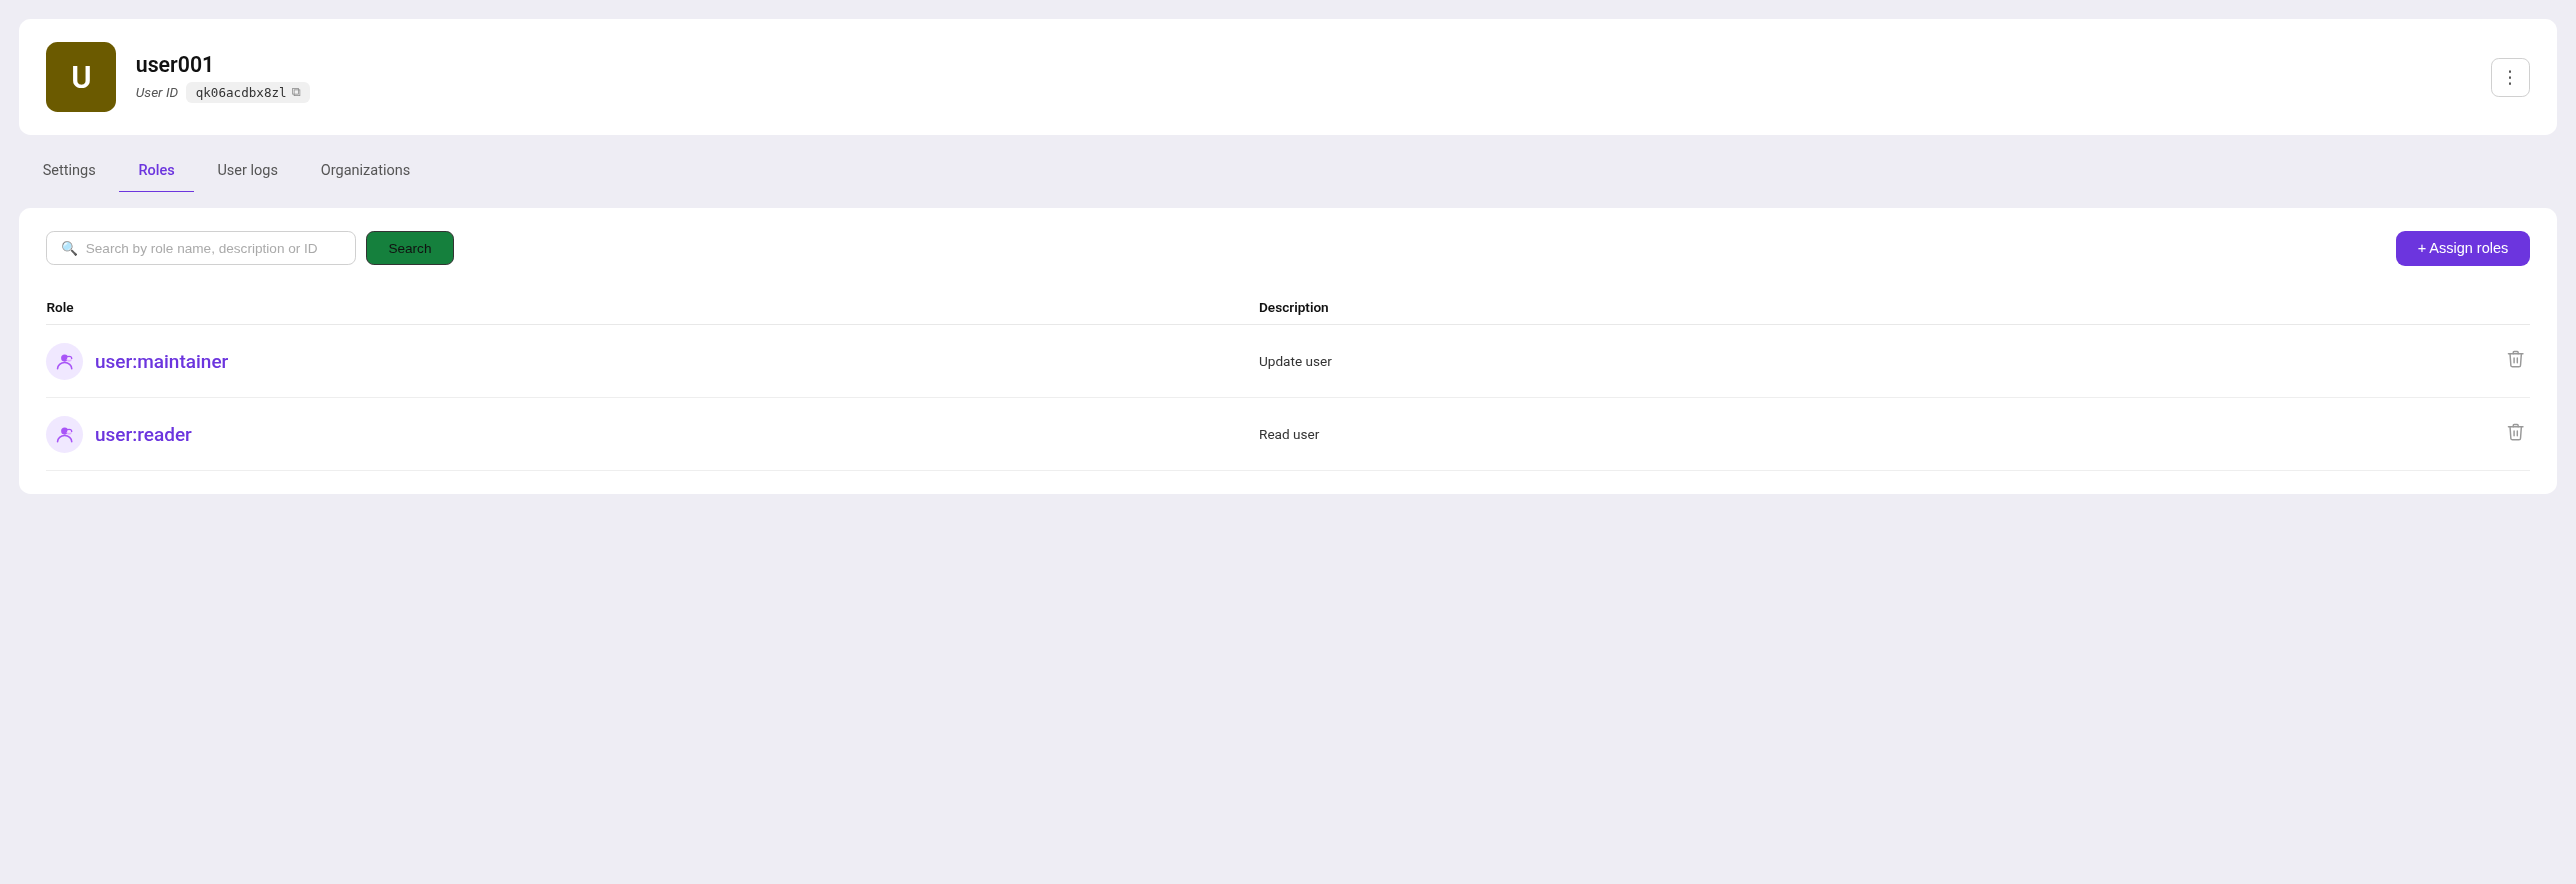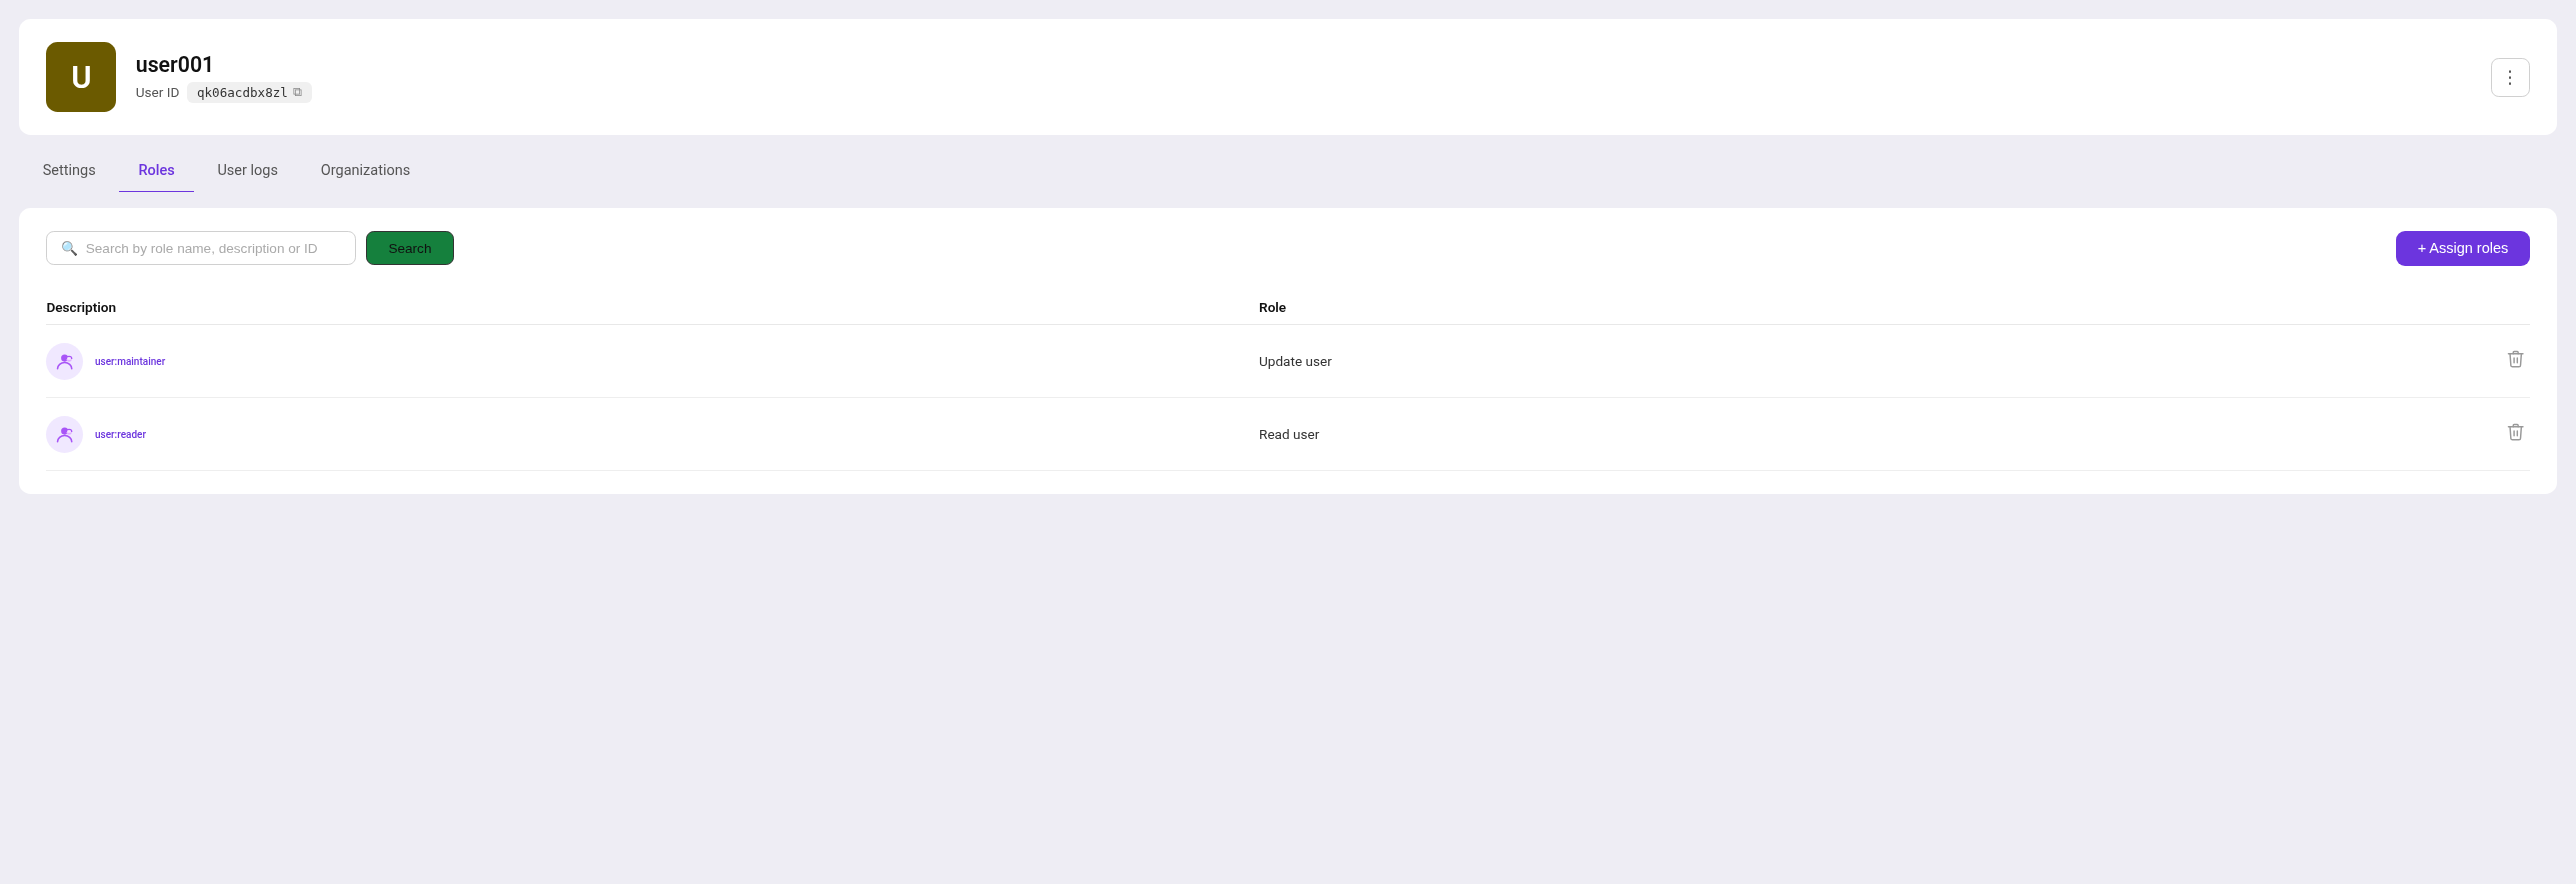--- a/index.html
+++ b/index.html
@@ -53,20 +53,21 @@
 
     .user-id-row {
       display: flex;
       align-items: center;
       gap: 7.8px;
     }
 
     .user-id-label {
       font-size: 13.6px;
       color: #555555;
+      font-style: italic;
     }
 
     .user-id-badge {
       background: #f0f0f0;
       border-radius: 5.8px;
       padding: 2.9px 9.7px;
       font-size: 12.6px;
       font-family: monospace;
       color: #333333;
       display: flex;
@@ -225,21 +226,21 @@
       align-items: center;
       justify-content: center;
     }
 
     .role-icon svg {
       width: 21.3px;
       height: 21.3px;
     }
 
     .role-name {
-      font-size: 10px;
+      font-size: 19px;
       color: #6c35de;
       font-weight: 500;
     }
 
     .description-cell {
       font-size: 13.6px;
       color: #333333;
     }
 
     .delete-cell {
@@ -293,22 +294,22 @@
       <div class="search-input-wrapper">
         <span class="search-icon-inner">🔍</span>
         <input type="text" class="search-input" placeholder="Search by role name, description or ID" style="">
       </div>
       <button class="search-button">Search</button>
     </div>
     <button class="assign-roles-button">+ Assign roles</button>
   </div>
 
   <div class="table-header">
+    <div class="table-header-cell">Role</div>
     <div class="table-header-cell">Description</div>
-    <div class="table-header-cell">Role</div>
     <div class="table-header-cell"></div>
   </div>
 
   <div class="table-row">
     <div class="role-cell">
       <div class="role-icon">
         <svg viewBox="0 0 24 24" fill="none" xmlns="http://www.w3.org/2000/svg">
           <circle cx="12" cy="8" r="4" fill="#a855f7"></circle>
           <path d="M4 20c0-4 3.582-7 8-7s8 3 8 7" stroke="#a855f7" stroke-width="1.8" stroke-linecap="round" fill="none"></path>
           <circle cx="17" cy="9" r="3" fill="#e0b0ff"></circle>

